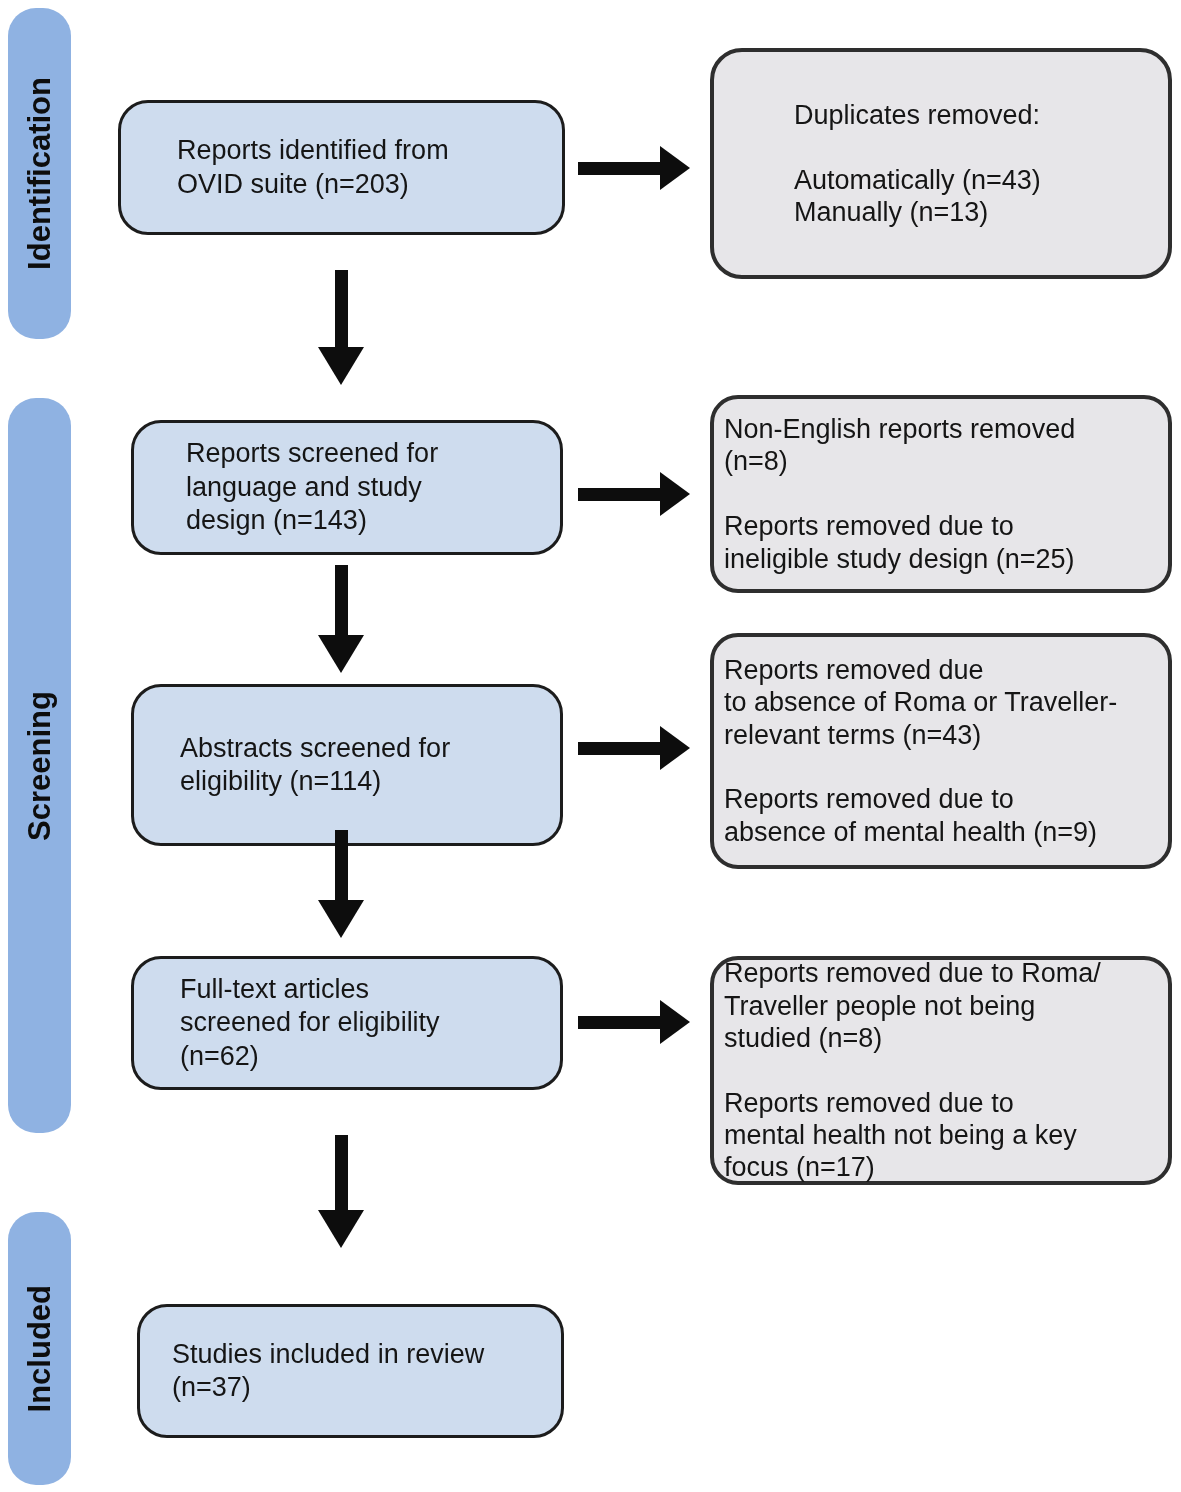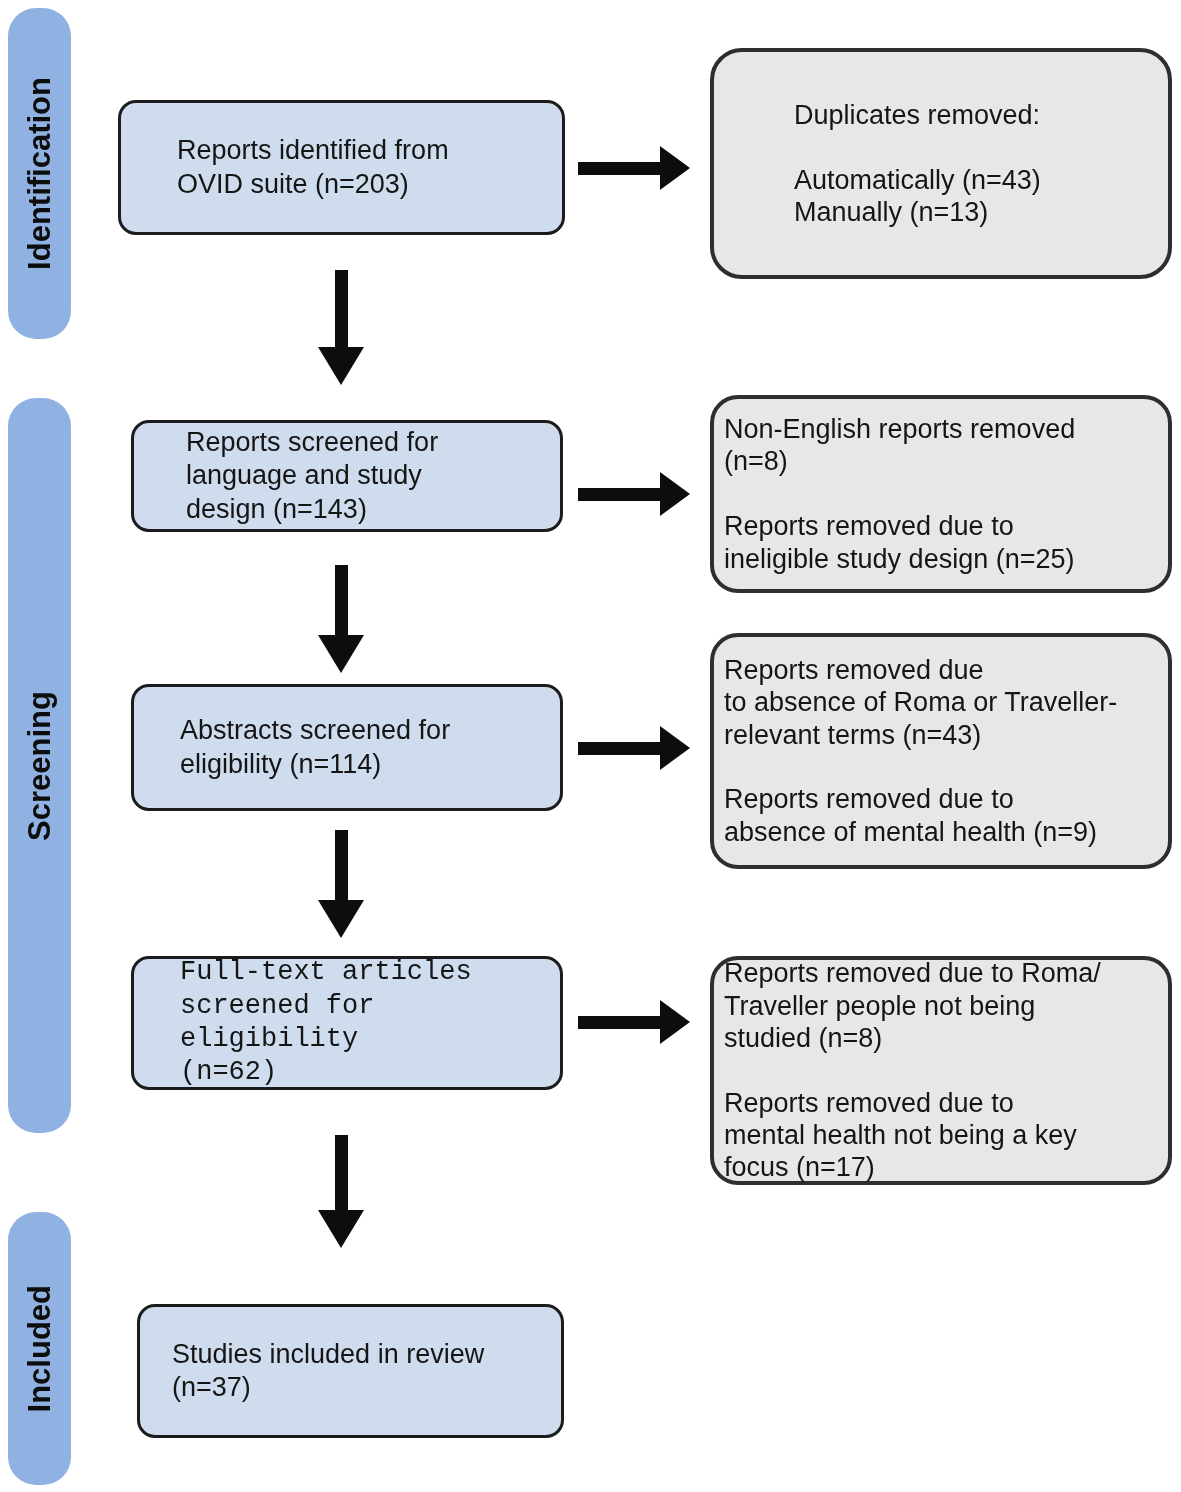--- a/index.html
+++ b/index.html
@@ -45,33 +45,33 @@
   }
   .stage.identification { top: 8px;    height: 331px; }
   .stage.screening      { top: 398px;  height: 735px; }
   .stage.included       { top: 1212px; height: 273px; }
 
   
   .flow-box {
     position: absolute;
     background: var(--flow-box-fill);
     border: 3px solid var(--border);
-    border-radius: 18px;
+    border-radius: 30px;
     display: flex;
     align-items: center;
     font-size: 27px;
     line-height: 1.24;
     white-space: pre-line;
     padding-left: 46px;
     padding-right: 16px;
   }
   .flow-box.b1 { left: 118px; top: 100px;  width: 447px; height: 135px; padding-left: 56px; }
-  .flow-box.b2 { left: 131px; top: 420px;  width: 432px; height: 112px; padding-left: 52px; }
-  .flow-box.b3 { left: 131px; top: 684px;  width: 432px; height: 127px; }
-  .flow-box.b4 { left: 131px; top: 956px;  width: 432px; height: 134px; font-family: Liberation Mono, monospace; }
+  .flow-box.b2 { left: 131px; top: 420px;  width: 432px; height: 135px; padding-left: 52px; }
+  .flow-box.b3 { left: 131px; top: 684px;  width: 432px; height: 162px; }
+  .flow-box.b4 { left: 131px; top: 956px;  width: 432px; height: 134px; }
   .flow-box.b5 { left: 137px; top: 1288px; width: 427px; height: 134px; padding-left: 32px; margin-top: 16px; }
 
   
   .exclusion-box {
     position: absolute;
     left: 710px;
     width: 462px;
     background: var(--exclusion-box-fill);
     border: 4px solid #2e2e2e;
     border-radius: 28px;

